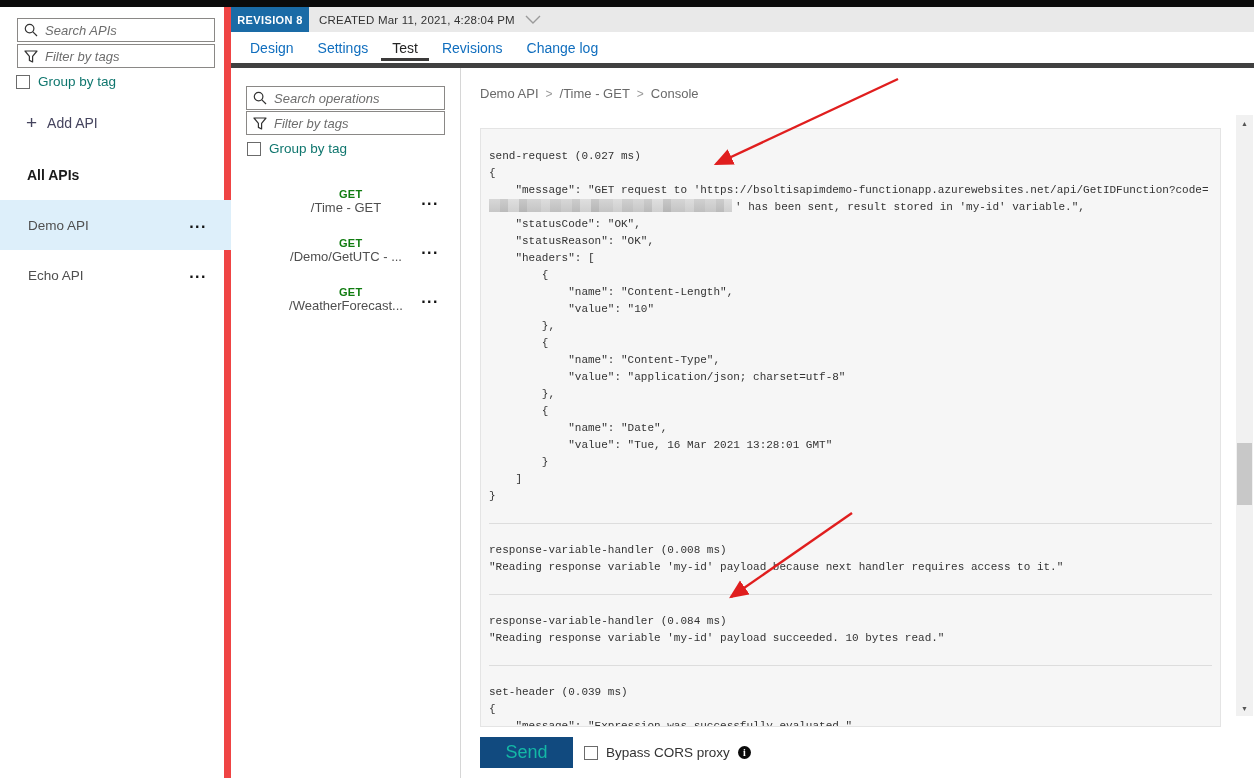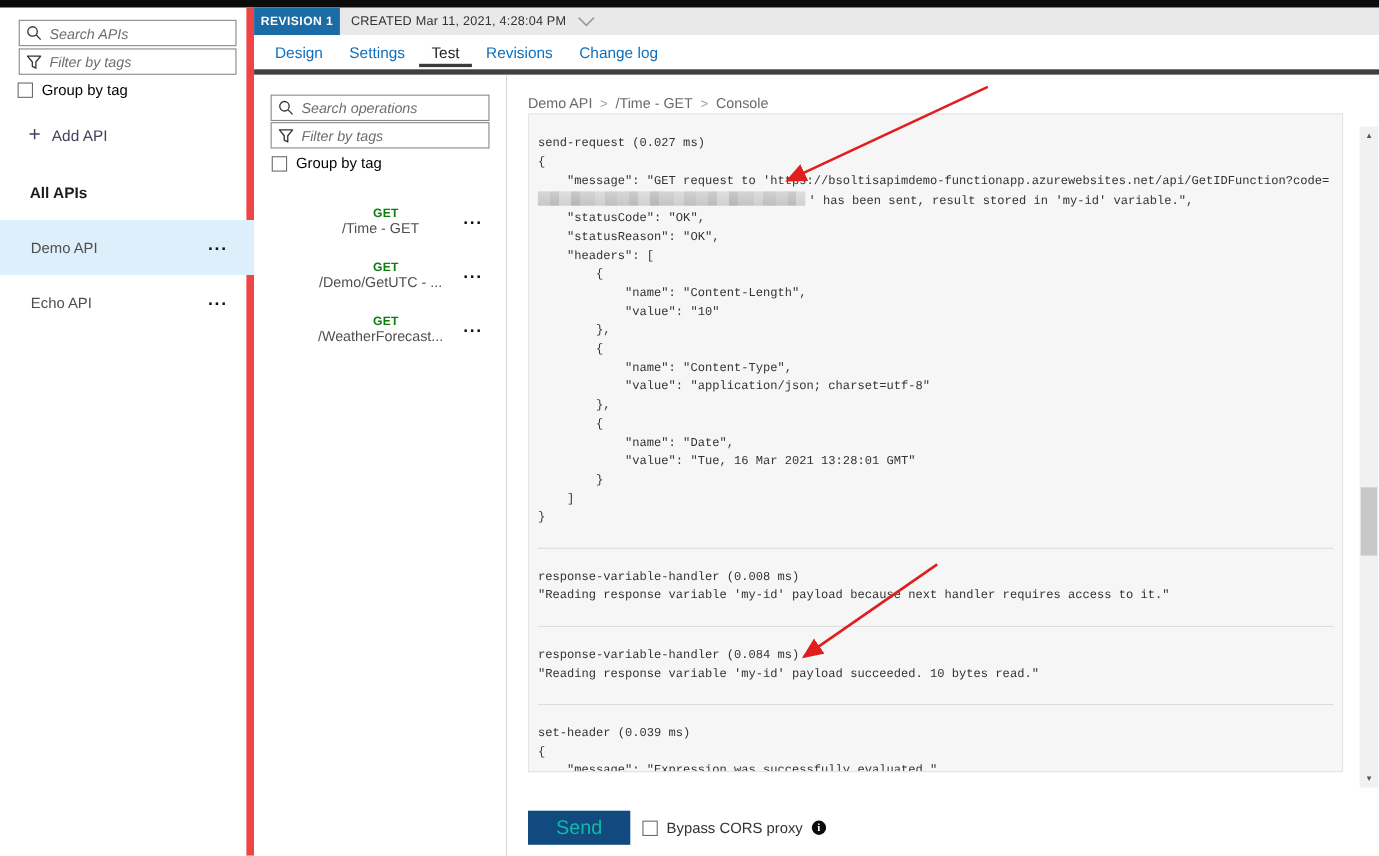--- a/index.html
+++ b/index.html
@@ -15,21 +15,21 @@
   .top-black { position:absolute; left:0; top:0; width:1254px; height:7px; background:#0b0b0b; }
 
   
   .sidebar { position:absolute; left:0; top:7px; width:231px; height:771px; background:#fff; border-right:7px solid #ef4444; }
   .inputbox { position:absolute; left:17px; width:198px; height:24px; border:1px solid #8a8886; background:#fff; display:flex; align-items:center; padding:0 6px; }
   .inputbox svg { flex:0 0 auto; margin-right:7px; }
   .inputbox input { border:none; outline:none; width:100%; font-family:"Liberation Sans",sans-serif; font-size:13px; background:transparent; color:#333; }
   .inputbox input::placeholder { font-style:italic; color:#6d6d6d; opacity:1; }
   .sb-search { top:11px; }
   .sb-filter { top:37px; }
-  .checkrow { position:absolute; display:flex; align-items:center; font-size:13.5px; color:#000000; }
+  .checkrow { position:absolute; display:flex; align-items:center; font-size:13.5px; color:#0f766e; }
   .cbx { display:inline-block; width:14px; height:14px; border:1px solid #6b6b6b; background:#fff; margin-right:8px; }
   .sb-group { left:16px; top:67px; }
   .add-api { position:absolute; left:26px; top:108px; display:flex; align-items:center; font-size:14px; color:#45445e; cursor:pointer; }
   .add-api .plus { font-size:19px; font-weight:300; margin-right:10px; color:#45445e; line-height:14px; }
   .all-apis { position:absolute; left:27px; top:160px; font-size:14px; font-weight:700; color:#1b1b1b; }
   .api-row { position:absolute; left:0; width:231px; height:50px; display:flex; align-items:center; cursor:pointer; }
   .api-row.selected { background:#ddeffa; }
   .api-row .api-name { margin-left:28px; font-size:13.5px; color:#4f4f4f; }
   .row-ellipsis { position:absolute; right:24px; top:50%; transform:translateY(-62%); font-weight:700; font-size:16px; letter-spacing:1.5px; color:#111; cursor:pointer; }
   .api-demo { top:193px; }
@@ -59,21 +59,21 @@
   .op-row .row-ellipsis { right:22px; }
   .op-1 { top:120px; } .op-2 { top:169px; } .op-3 { top:218px; }
 
   
   .main { position:absolute; left:461px; top:68px; width:793px; height:710px; background:#fff; }
   .breadcrumb { position:absolute; left:19px; top:18px; font-size:13px; color:#696969; display:flex; align-items:center; }
   .crumb { color:#696969; }
   .crumb-sep { margin:0 7px; color:#9a9a9a; font-size:12px; }
 
   
-  .console { position:absolute; left:19px; top:35px; width:741px; height:599px; background:#f6f6f6; border:1px solid #e4e4e4; overflow:hidden; padding:19px 8px; font-family:"Liberation Mono","DejaVu Sans Mono",monospace; font-size:11px; color:#333; }
+  .console { position:absolute; left:19px; top:60px; width:741px; height:599px; background:#f6f6f6; border:1px solid #e4e4e4; overflow:hidden; padding:19px 8px; font-family:"Liberation Mono","DejaVu Sans Mono",monospace; font-size:11px; color:#333; }
   .cline { height:17px; line-height:17px; white-space:pre; }
   .cdivider { height:1px; background:#dddddd; margin:18px 0; }
   .blur { display:inline-block; width:243px; height:13px; vertical-align:-2px; margin-right:3px;
     background:
       linear-gradient(180deg, rgba(255,255,255,.18), rgba(0,0,0,.04)),
       repeating-linear-gradient(90deg,#cfcfcf 0 11px,#c2c2c2 11px 19px,#d8d8d8 19px 30px,#bdbdbd 30px 38px,#cccccc 38px 52px,#d6d6d6 52px 61px,#c6c6c6 61px 72px);
   }
 
   
   .send-btn { position:absolute; left:19px; top:669px; width:93px; height:31px; background:#114a7f; color:#14b8a6; border:none; font-family:"Liberation Sans",sans-serif; font-size:18px; cursor:pointer; }
@@ -122,21 +122,21 @@
     <span class="api-name">Demo API</span>
     <span class="row-ellipsis">...</span>
   </div>
   <div class="api-row api-echo">
     <span class="api-name">Echo API</span>
     <span class="row-ellipsis">...</span>
   </div>
 </div>
 
 <div class="revbar">
-  <div class="rev-badge">REVISION 1</div>
+  <div class="rev-badge">REVISION 8</div>
   <div class="rev-created">CREATED Mar 11, 2021, 4:28:04 PM</div>
   <div class="rev-chevron">
     <svg width="16" height="9" viewBox="0 0 16 9">
         <polyline points="1,1 8,8 15,1" fill="none" stroke="#9a9a9a" stroke-width="1.4"></polyline>
       </svg>
   </div>
 </div>
 
 <div class="tabs">
   <div class="tab">Design</div>

